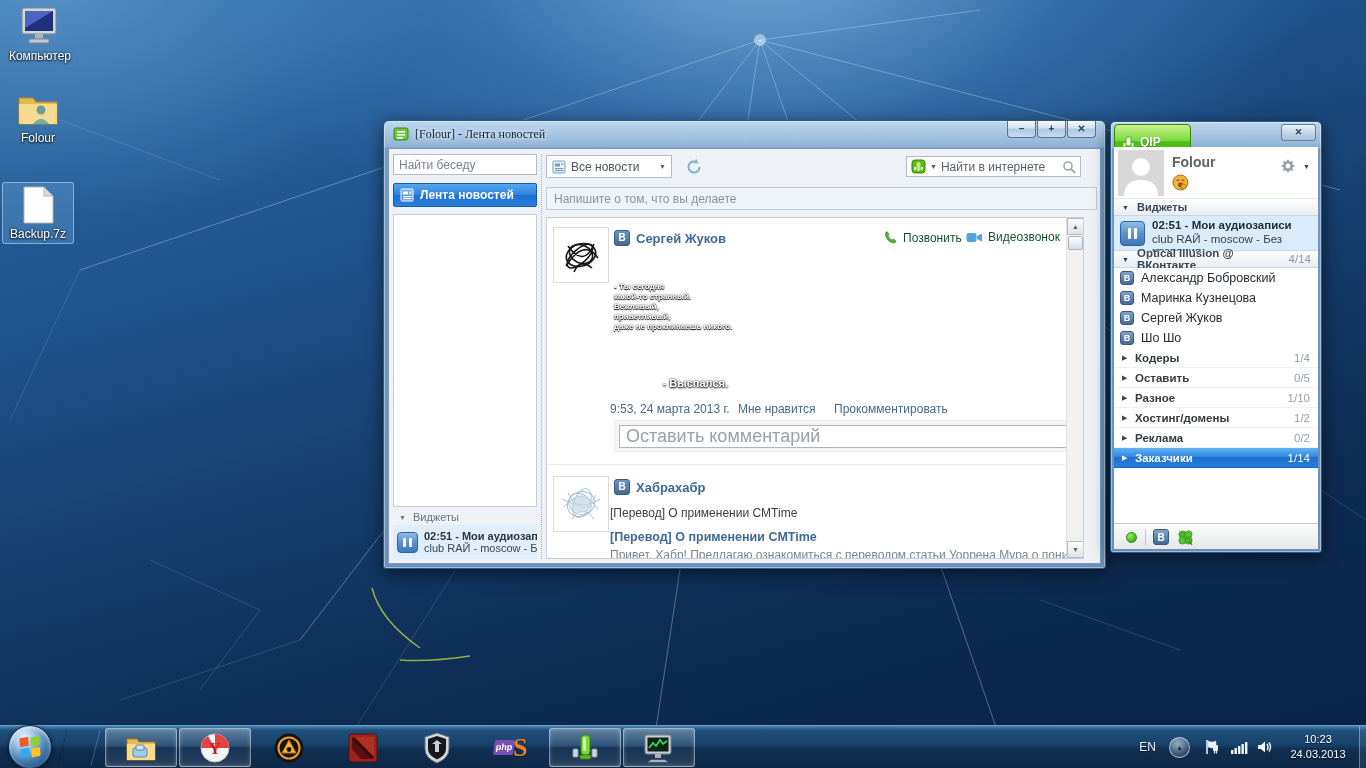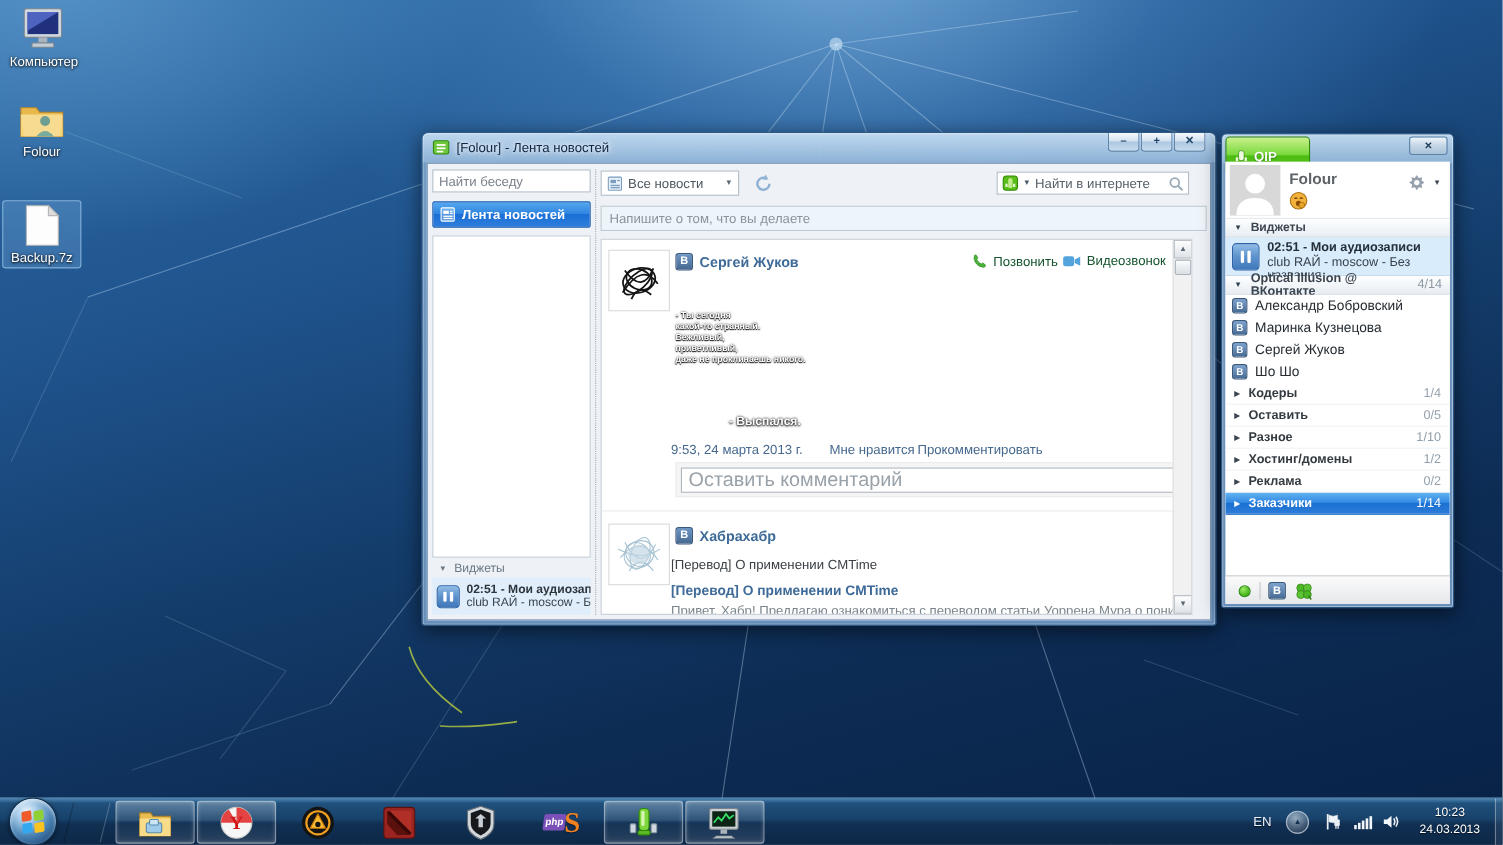--- a/index.html
+++ b/index.html
@@ -32,21 +32,21 @@
   .win-controls { position:absolute; top:0; display:flex; }
   .win-btn {
     width:29px; height:17px; margin-left:1px; border:1px solid #51749b; border-top:none;
     border-radius:0 0 4px 4px; background:linear-gradient(180deg,#f6fafd 0%,#d3e2f0 45%,#abc7e0 50%,#c9dcee 100%);
     color:#24466b; font-size:10px; font-weight:bold; line-height:15px; text-align:center; cursor:pointer;
   }
 
   
   #feedwin { left:383px; top:120px; width:723px; height:449px; }
   #feedwin .titlebar { position:absolute; left:9px; top:5px; display:flex; align-items:center; gap:6px; }
-  #feedwin .titletext { font-size:12px; color:#0d2440; text-shadow:0 0 4px rgba(255,255,255,.95), 0 0 8px rgba(255,255,255,.8); }
+  #feedwin .titletext { font-size:12px; color:#0d2440; text-shadow:0 0 4px rgba(255,255,255,.95), 0 0 8px rgba(255,255,255,.8);font-family:Liberation Serif, serif; }
   #feedwin .client { position:absolute; left:4px; top:27px; right:4px; bottom:4px; background:#eef2f6; border:1px solid #7f9cba; }
 
   .fw-sidebar { position:absolute; left:4px; top:5px; width:144px; bottom:4px; display:flex; flex-direction:column; }
   .tinput {
     width:100%; height:21px; border:1px solid #b2bdc8; background:#fff; font-family:"Liberation Sans",sans-serif;
     font-size:12px; color:#444; padding:0 5px; outline:none;
   }
   .tinput::placeholder { color:#7b828a; opacity:1; }
   .fw-selected {
     margin-top:8px; height:24px; display:flex; align-items:center; gap:6px; padding:0 6px;
@@ -369,21 +369,21 @@
             <span class="mline">- Ты сегодня</span>
             <span class="mline">какой-то странный.</span>
             <span class="mline">Вежливый,</span>
             <span class="mline">приветливый,</span>
             <span class="mline">даже не проклинаешь никого.</span>
           </div>
           <div class="mcap">- Выспался.</div>
         </div>
 
         <div class="plink" style="left:63px; top:184px;">9:53, 24 марта 2013 г.</div>
-        <div class="plink" style="left:207px; top:184px;">Мне нравится</div>
+        <div class="plink" style="left:191px; top:184px;">Мне нравится</div>
         <div class="plink" style="left:287px; top:184px;">Прокомментировать</div>
 
         <div class="cstrip">
           <input placeholder="Оставить комментарий" style="">
         </div>
 
         <div class="postsep" style="top:246px;"></div>
 
         <div class="avatar" style="left:6px; top:258px;">
           <svg width="54" height="54">

